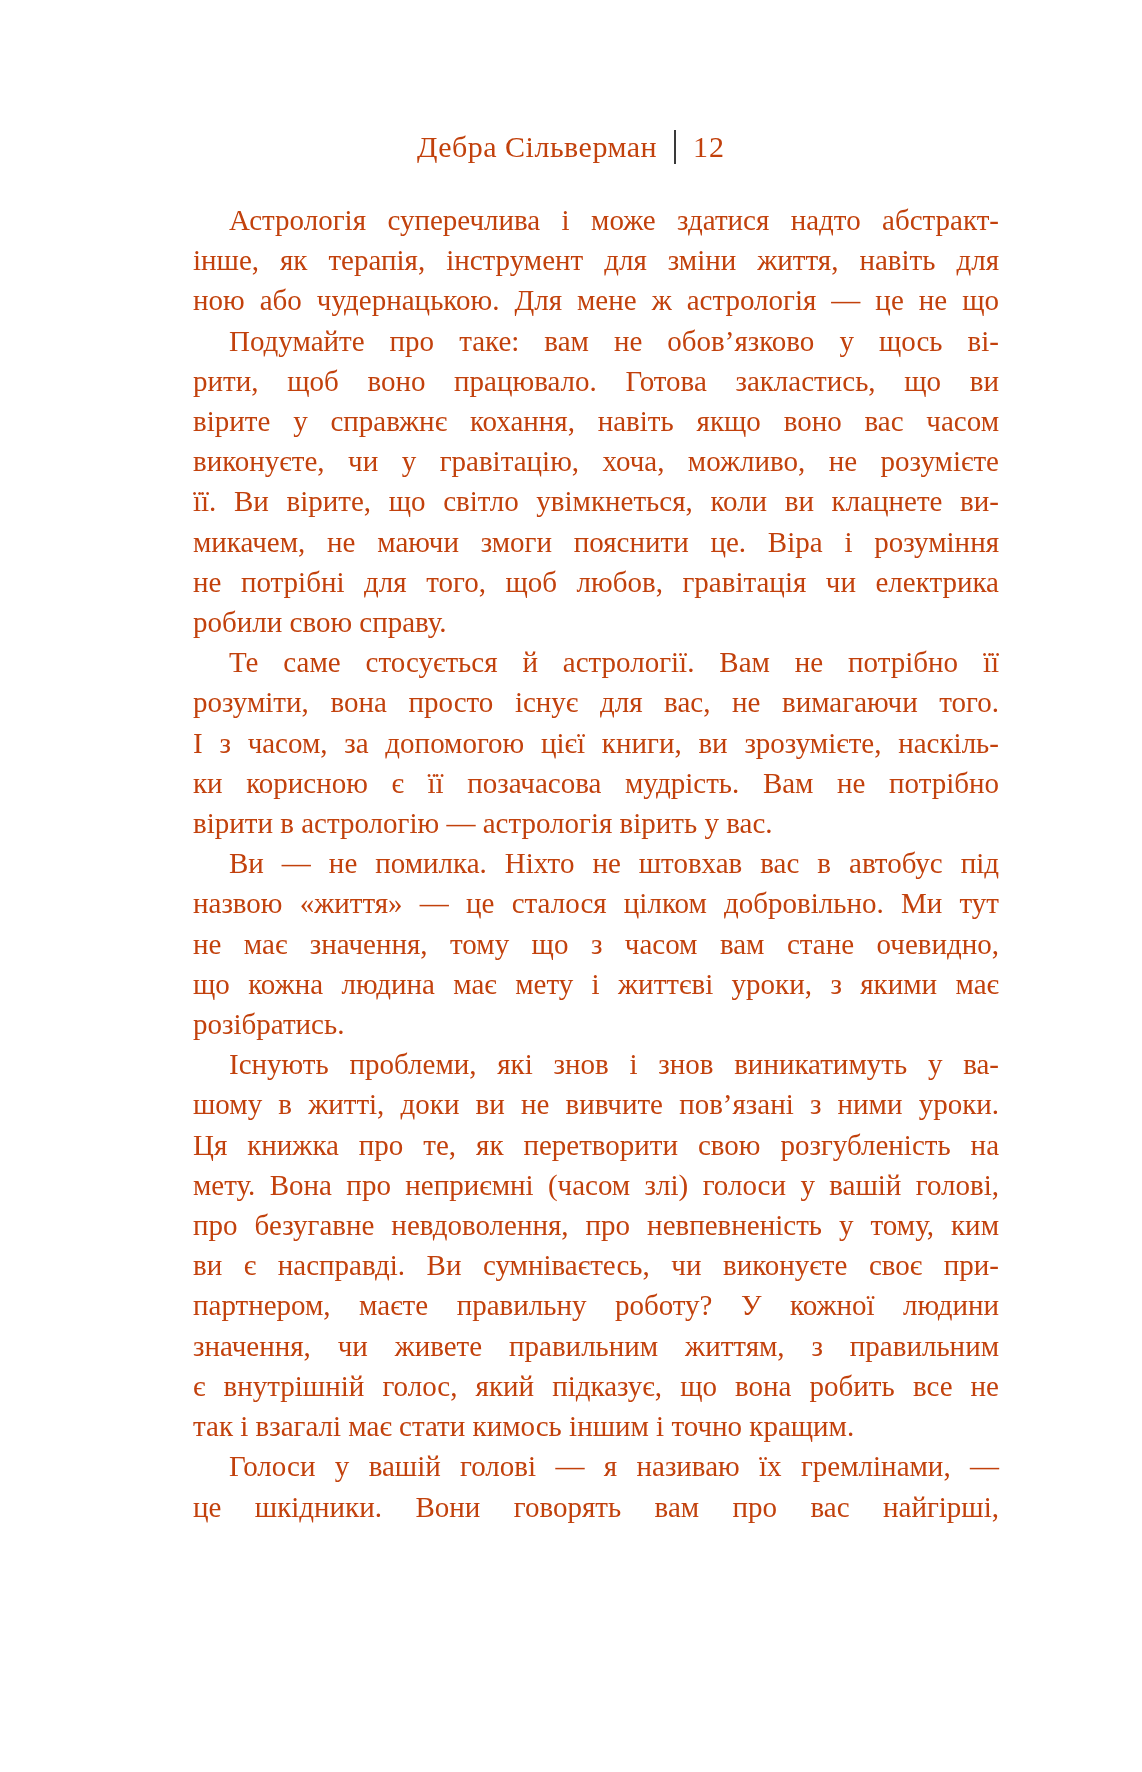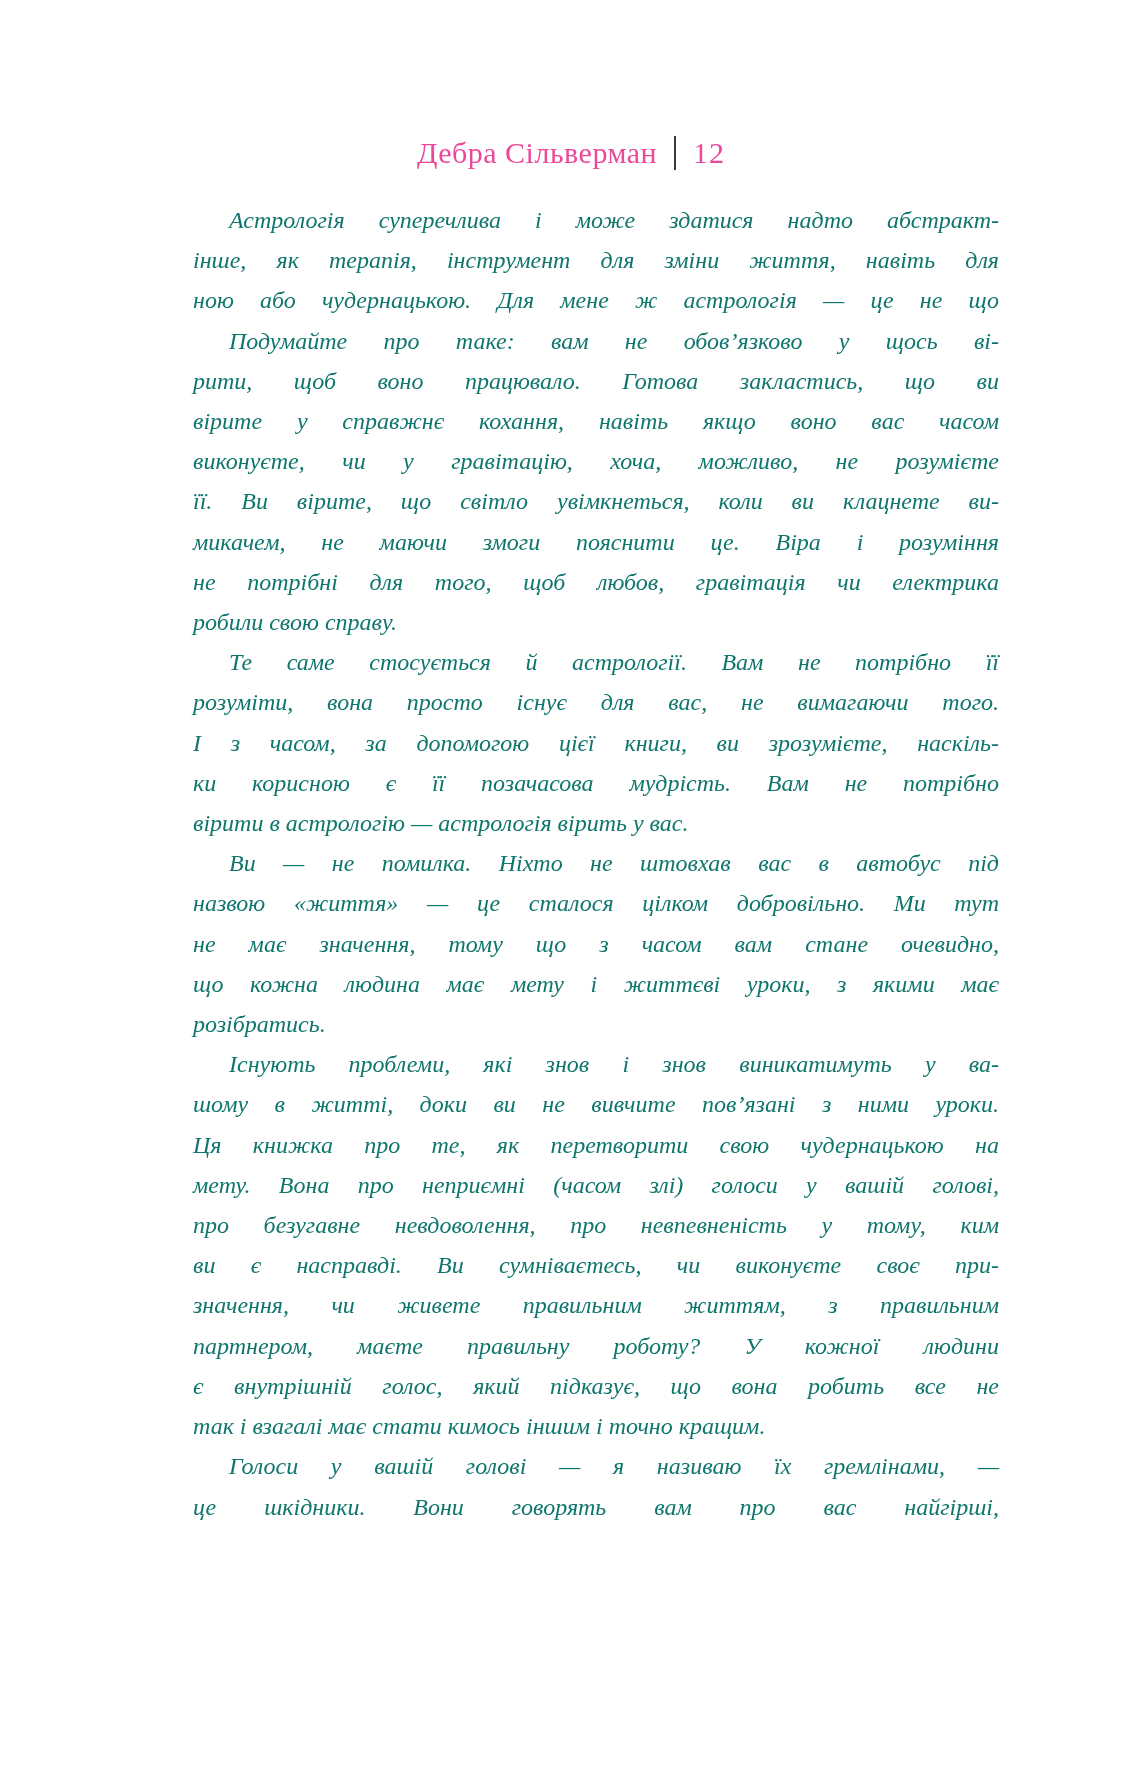--- a/index.html
+++ b/index.html
@@ -11,49 +11,48 @@
     overflow: hidden;
   }
   .page {
     position: relative;
     width: 1142px;
     height: 1772px;
     background: #ffffff;
   }
   .running-header {
     position: absolute;
-    top: 136px;
+    top: 130px;
     left: 0;
     width: 1142px;
     text-align: center;
     font-size: 30px;
-    color: #ec4899;
+    color: #c2410c;
     letter-spacing: 0.5px;
     white-space: nowrap;
   }
   .running-header .sep-rule {
     display: inline-block;
     width: 2px;
     height: 34px;
     background: #3a3a3a;
     margin: 0 17px;
     vertical-align: -7px;
   }
   .running-header .pgnum {
     letter-spacing: 1px;
   }
   .body-text {
     position: absolute;
     left: 193px;
     top: 200px;
     width: 806px;
-    font-size: 24px;
+    font-size: 29px;
     line-height: 40.2px;
-    color: #0f766e;
-    font-style: italic;
+    color: #c2410c;
   }
   .line {
     text-align: justify;
     text-align-last: justify;
     white-space: normal;
   }
   .line.final {
     text-align-last: left;
   }
   .line.indent {
@@ -84,24 +83,24 @@
       <div class="line">І з часом, за допомогою цієї книги, ви зрозумієте, наскіль-</div>
       <div class="line">ки корисною є її позачасова мудрість. Вам не потрібно</div>
       <div class="line final">вірити в астрологію — астрологія вірить у вас.</div>
       <div class="line indent">Ви — не помилка. Ніхто не штовхав вас в автобус під</div>
       <div class="line">назвою «життя» — це сталося цілком добровільно. Ми тут</div>
       <div class="line">не має значення, тому що з часом вам стане очевидно,</div>
       <div class="line">що кожна людина має мету і життєві уроки, з якими має</div>
       <div class="line final">розібратись.</div>
       <div class="line indent">Існують проблеми, які знов і знов виникатимуть у ва-</div>
       <div class="line">шому в житті, доки ви не вивчите пов’язані з ними уроки.</div>
-      <div class="line">Ця книжка про те, як перетворити свою чудернацькою на</div>
+      <div class="line">Ця книжка про те, як перетворити свою розгубленість на</div>
       <div class="line">мету. Вона про неприємні (часом злі) голоси у вашій голові,</div>
       <div class="line">про безугавне невдоволення, про невпевненість у тому, ким</div>
       <div class="line">ви є насправді. Ви сумніваєтесь, чи виконуєте своє при-</div>
+      <div class="line">партнером, маєте правильну роботу? У кожної людини</div>
       <div class="line">значення, чи живете правильним життям, з правильним</div>
-      <div class="line">партнером, маєте правильну роботу? У кожної людини</div>
       <div class="line">є внутрішній голос, який підказує, що вона робить все не</div>
       <div class="line final">так і взагалі має стати кимось іншим і точно кращим.</div>
       <div class="line indent">Голоси у вашій голові — я називаю їх гремлінами, —</div>
       <div class="line">це шкідники. Вони говорять вам про вас найгірші,</div>
     </div>
 </div>
 
 </body></html>

